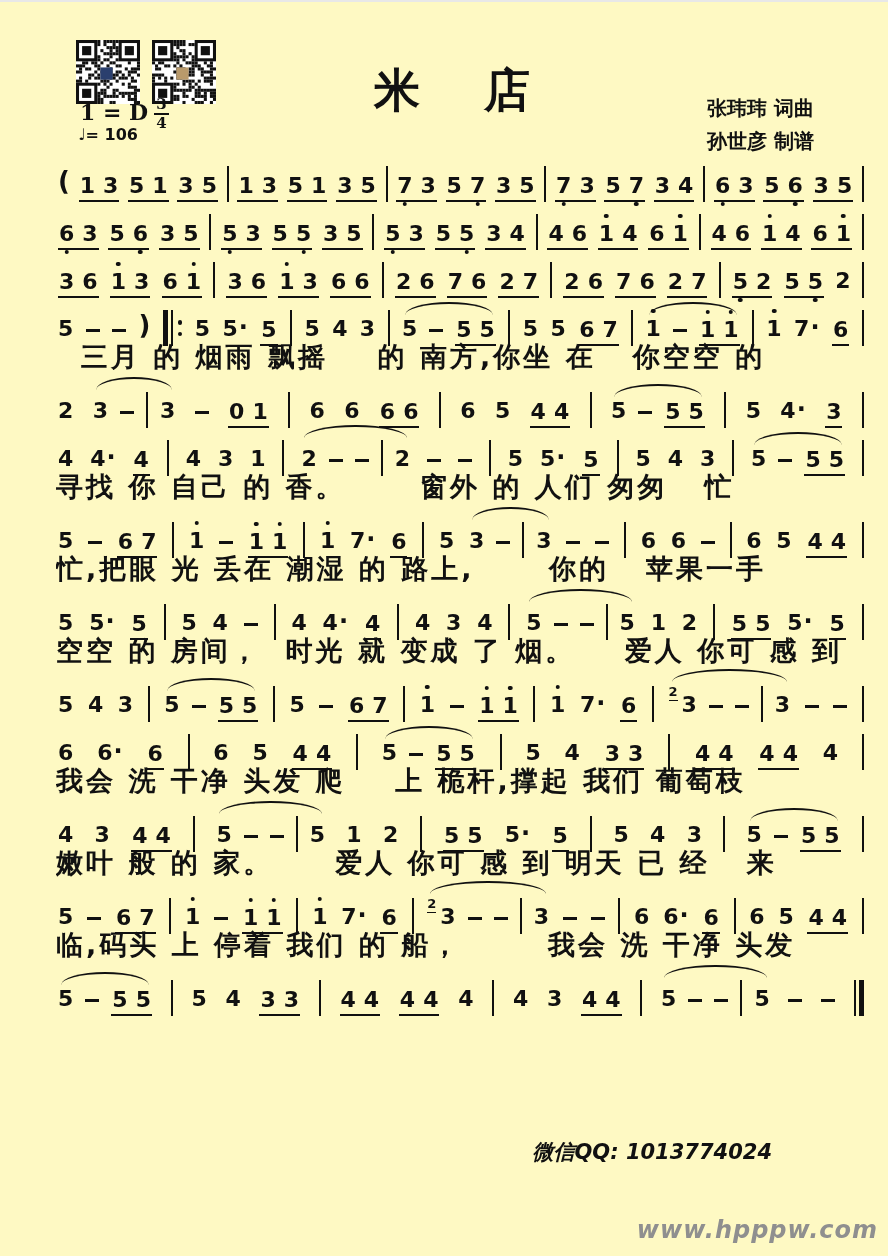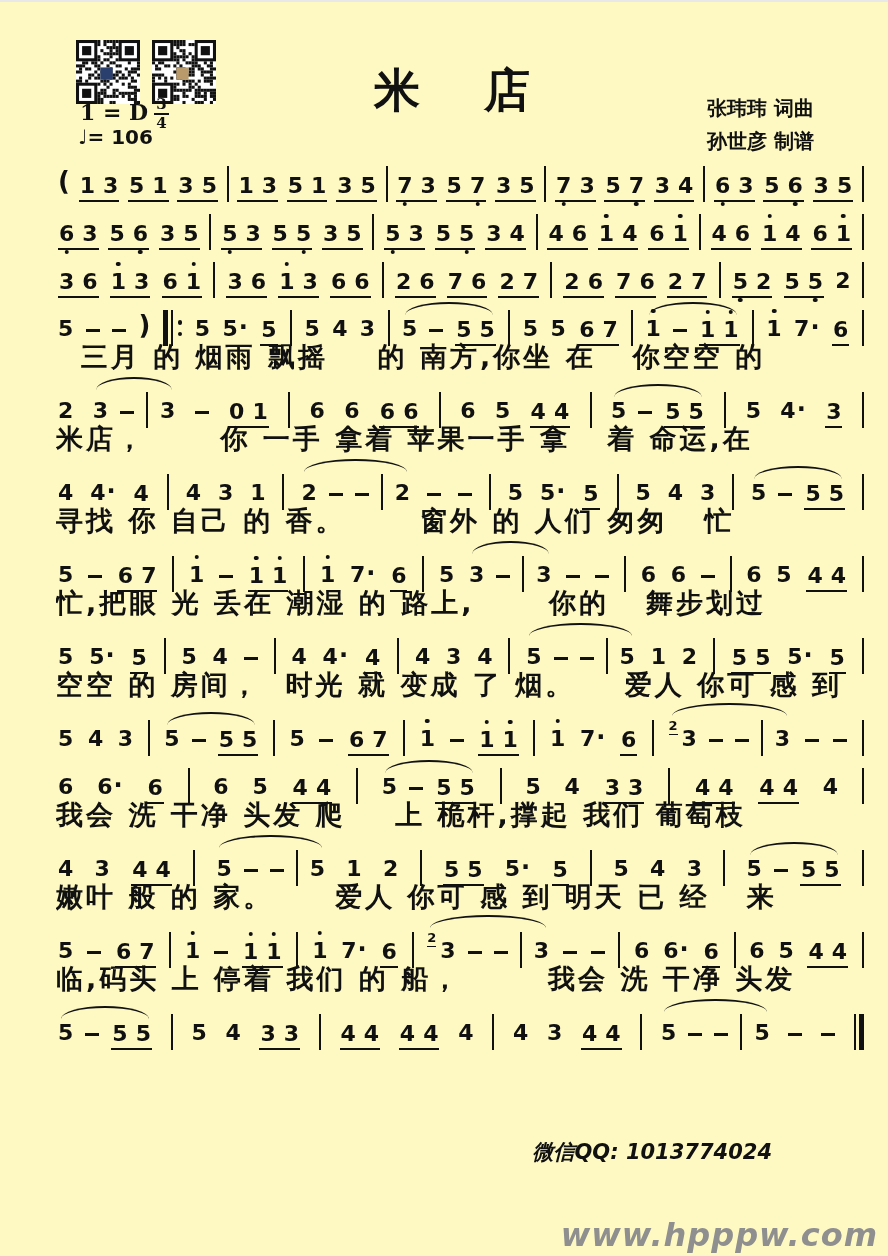--- a/index.html
+++ b/index.html
@@ -8,21 +8,21 @@
 
   
   .qr-wrap{position:absolute;top:38px;left:76px;display:flex;gap:12px;}
   .qr{width:64px;height:64px;background:#fff;}
   .keysig{position:absolute;top:95px;left:80px;font-family:"DejaVu Serif",serif;
           font-weight:bold;font-size:22px;white-space:nowrap;}
   .timesig{display:inline-block;vertical-align:middle;text-align:center;line-height:1;
            font-size:15px;font-weight:bold;margin-left:6px;}
   .timesig .tt{display:block;border-bottom:2px solid #111;padding:0 2px 1px;}
   .timesig .tb{display:block;padding-top:1px;}
-  .tempo{position:absolute;top:123px;left:78px;font-weight:bold;font-size:20px;}
+  .tempo{position:absolute;top:123px;left:78px;font-weight:bold;font-size:16px;}
   .title{position:absolute;top:58px;left:374px;font-size:46px;font-weight:bold;
          letter-spacing:64px;white-space:nowrap;}
   .credits{position:absolute;top:90px;right:74px;font-size:20px;line-height:1.65;
            font-weight:600;text-align:center;white-space:nowrap;}
 
   
   #score{position:absolute;top:150px;left:56px;right:22px;}
   .row{margin-bottom:4px;}
   .music-line{display:flex;justify-content:space-between;align-items:flex-end;
               height:44px;padding:0 2px;}
@@ -49,22 +49,22 @@
          border-bottom:1.5px solid #111;padding-bottom:1px;}
   .rpt,.fin{display:inline-flex;align-items:flex-end;gap:3px;margin-bottom:-6px;}
   .thickbar{width:5px;height:36px;background:#111;}
   .thinbar{width:2px;height:36px;background:#111;}
   .colon{display:flex;flex-direction:column;gap:7px;margin:0 0 10px 2px;}
   .colon i{width:4.5px;height:4.5px;border-radius:50%;background:#111;}
 
   
   .qq{position:absolute;top:1136px;right:116px;font-style:italic;font-weight:bold;
       font-size:21px;text-align:center;}
-  .watermark{position:absolute;bottom:4px;right:10px;font-style:italic;
-             font-weight:bold;font-size:32px;color:#8f8f8f;letter-spacing:1px;}
+  .watermark{position:absolute;bottom:14px;right:10px;font-style:italic;
+             font-weight:bold;font-size:24px;color:#8f8f8f;letter-spacing:1px;}
 </style>
 </head>
 <body>
 
 <div id="page">
 
   <div class="qr-wrap">
     <svg class="qr" id="qr1" viewBox="0 0 63 63">
         <rect x="21" y="0" width="3" height="3" fill="#111"></rect>
         <rect x="27" y="0" width="3" height="3" fill="#111"></rect>
@@ -976,21 +976,20 @@
             <span>4</span>
             <span class="da">·</span>
           </span>
           <span class="under">
             <span class="note">
               <span>3</span>
             </span>
           </span>
           <span class="bar"></span>
         </div>
-        <div class="lyric-line">米店，      你 一手 拿着 苹果一手 拿   着 命运,在</div>
       </div>
       <div class="row">
         <div class="music-line">
           <span class="note">
             <span>4</span>
           </span>
           <span class="note">
             <span>4</span>
             <span class="da">·</span>
           </span>
@@ -1143,21 +1142,21 @@
           <span class="under">
             <span class="note">
               <span>4</span>
             </span>
             <span class="note">
               <span>4</span>
             </span>
           </span>
           <span class="bar"></span>
         </div>
-        <div class="lyric-line">忙,把眼 光 丢在 潮湿 的 路上,      你的   舞步划过</div>
+        <div class="lyric-line">忙,把眼 光 丢在 潮湿 的 路上,      你的   苹果一手</div>
       </div>
       <div class="row">
         <div class="music-line">
           <span class="note">
             <span>5</span>
           </span>
           <span class="note">
             <span>5</span>
             <span class="da">·</span>
           </span>

